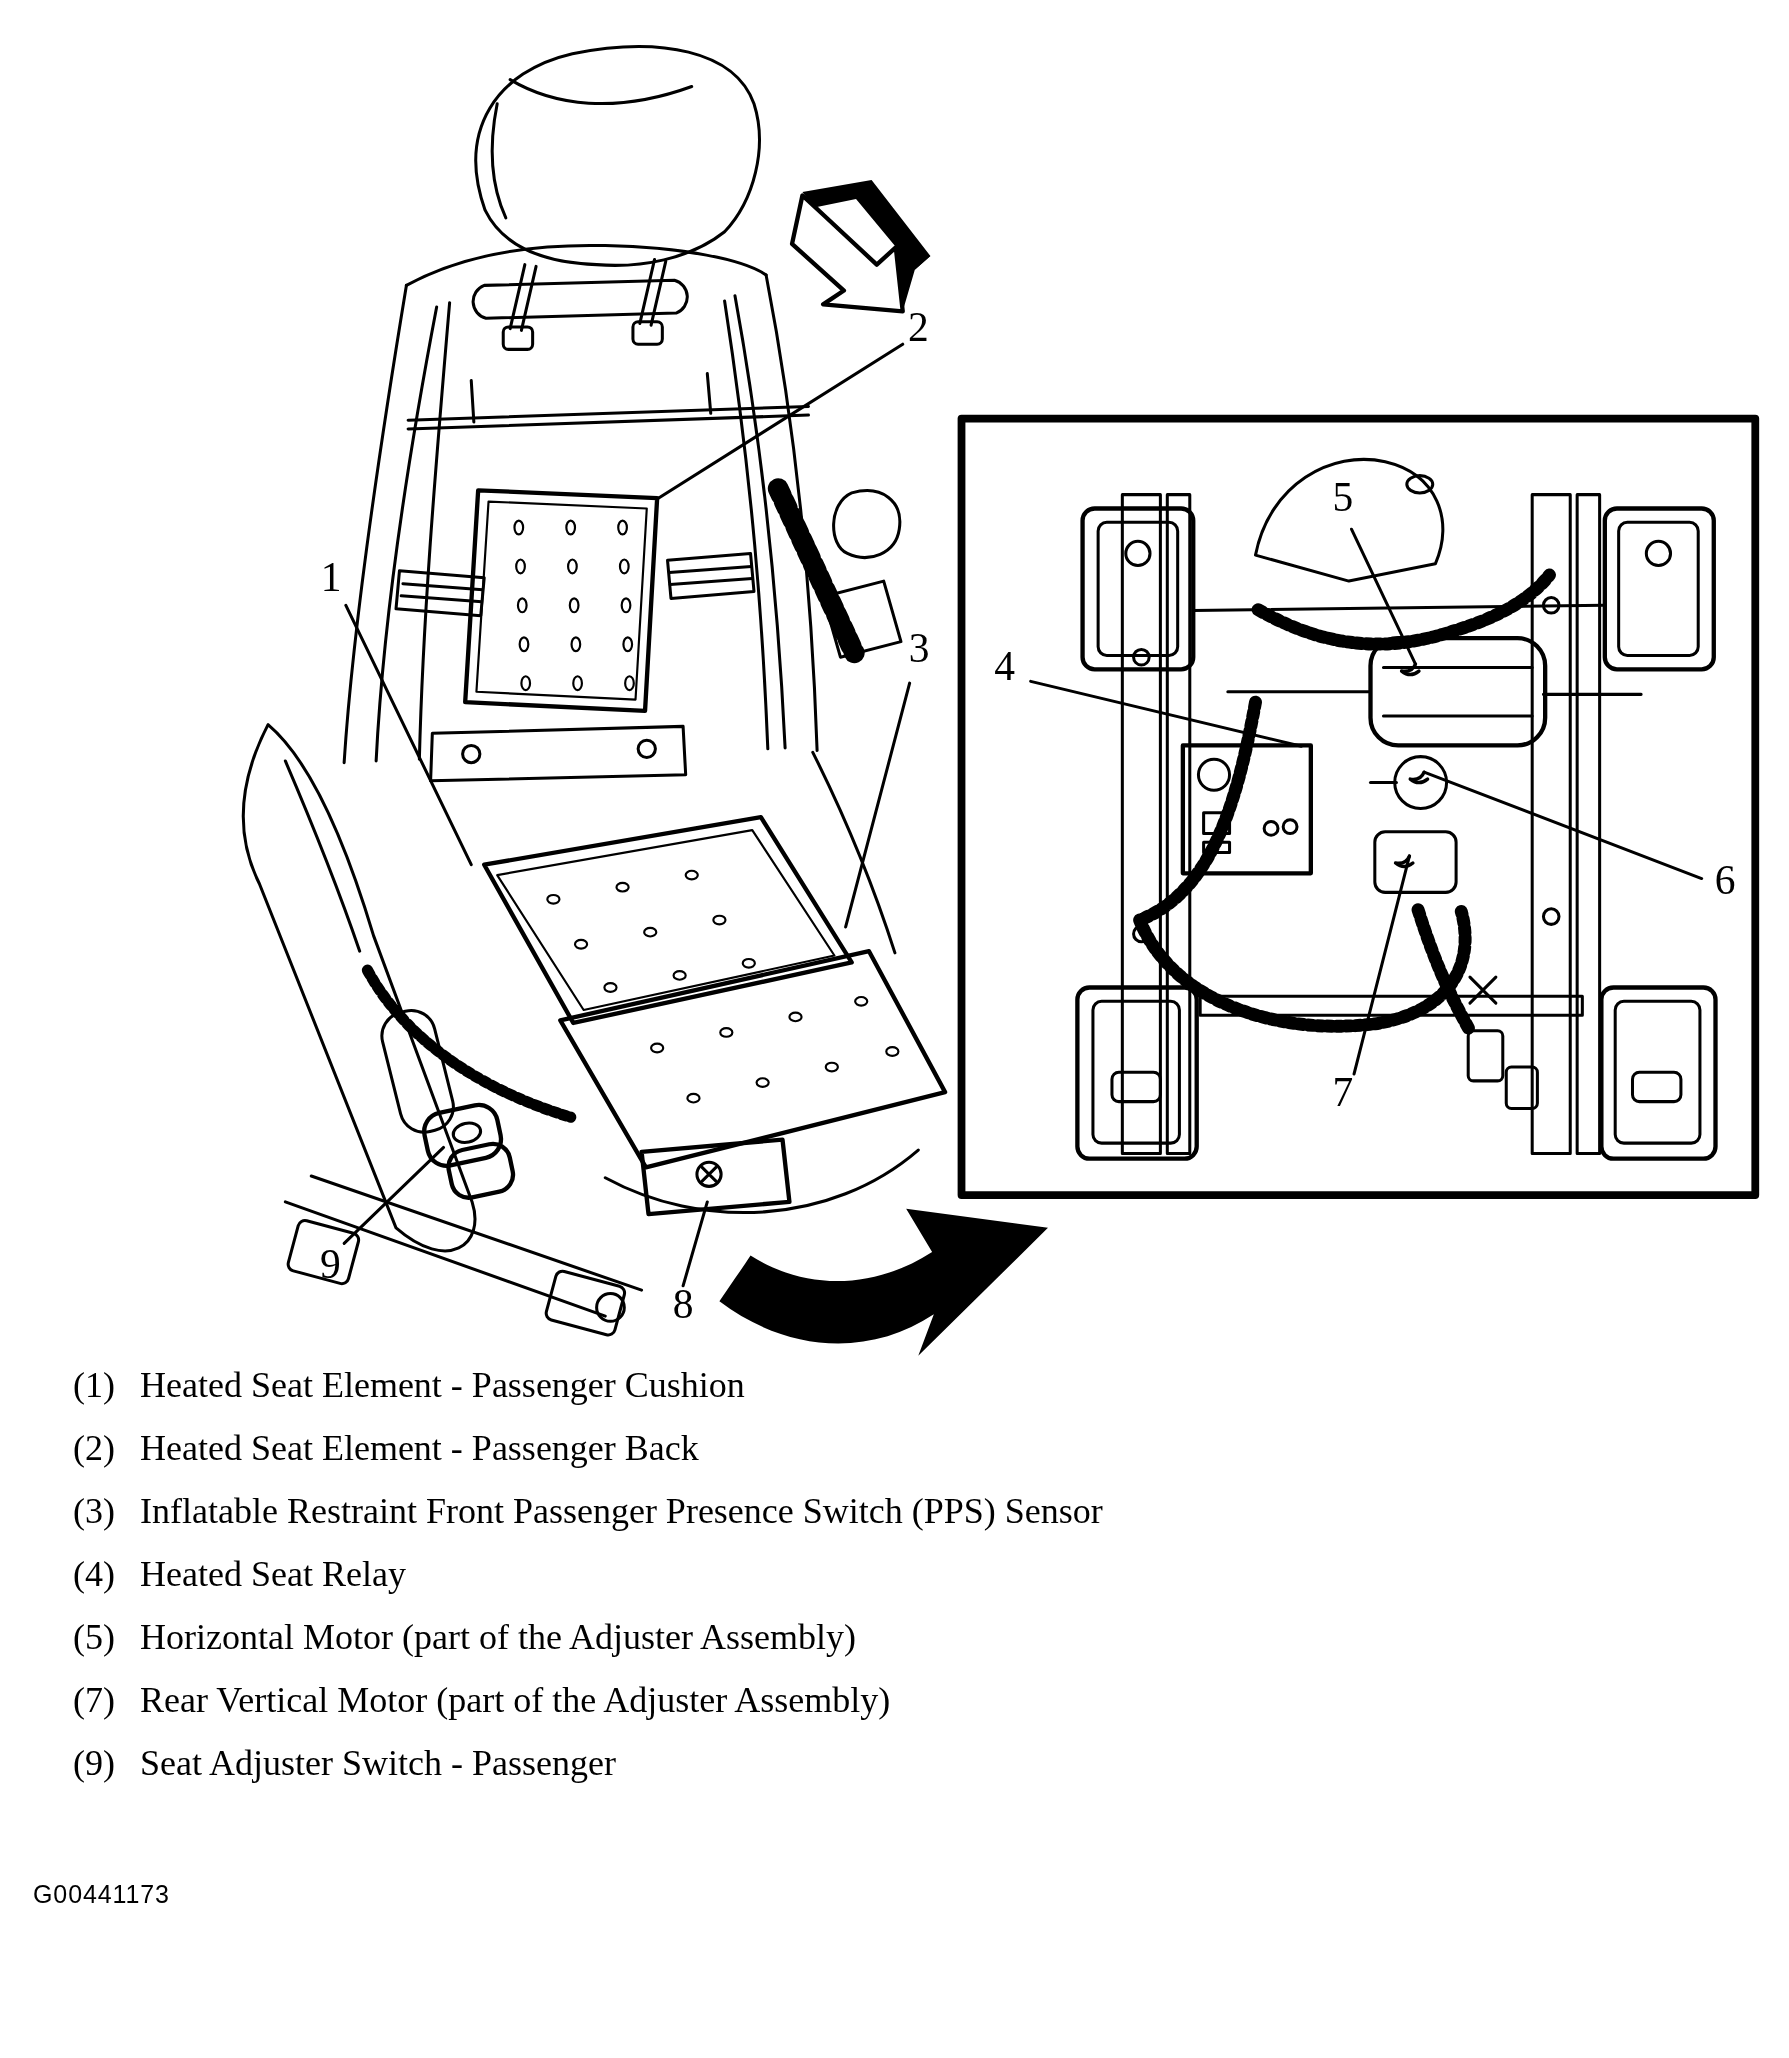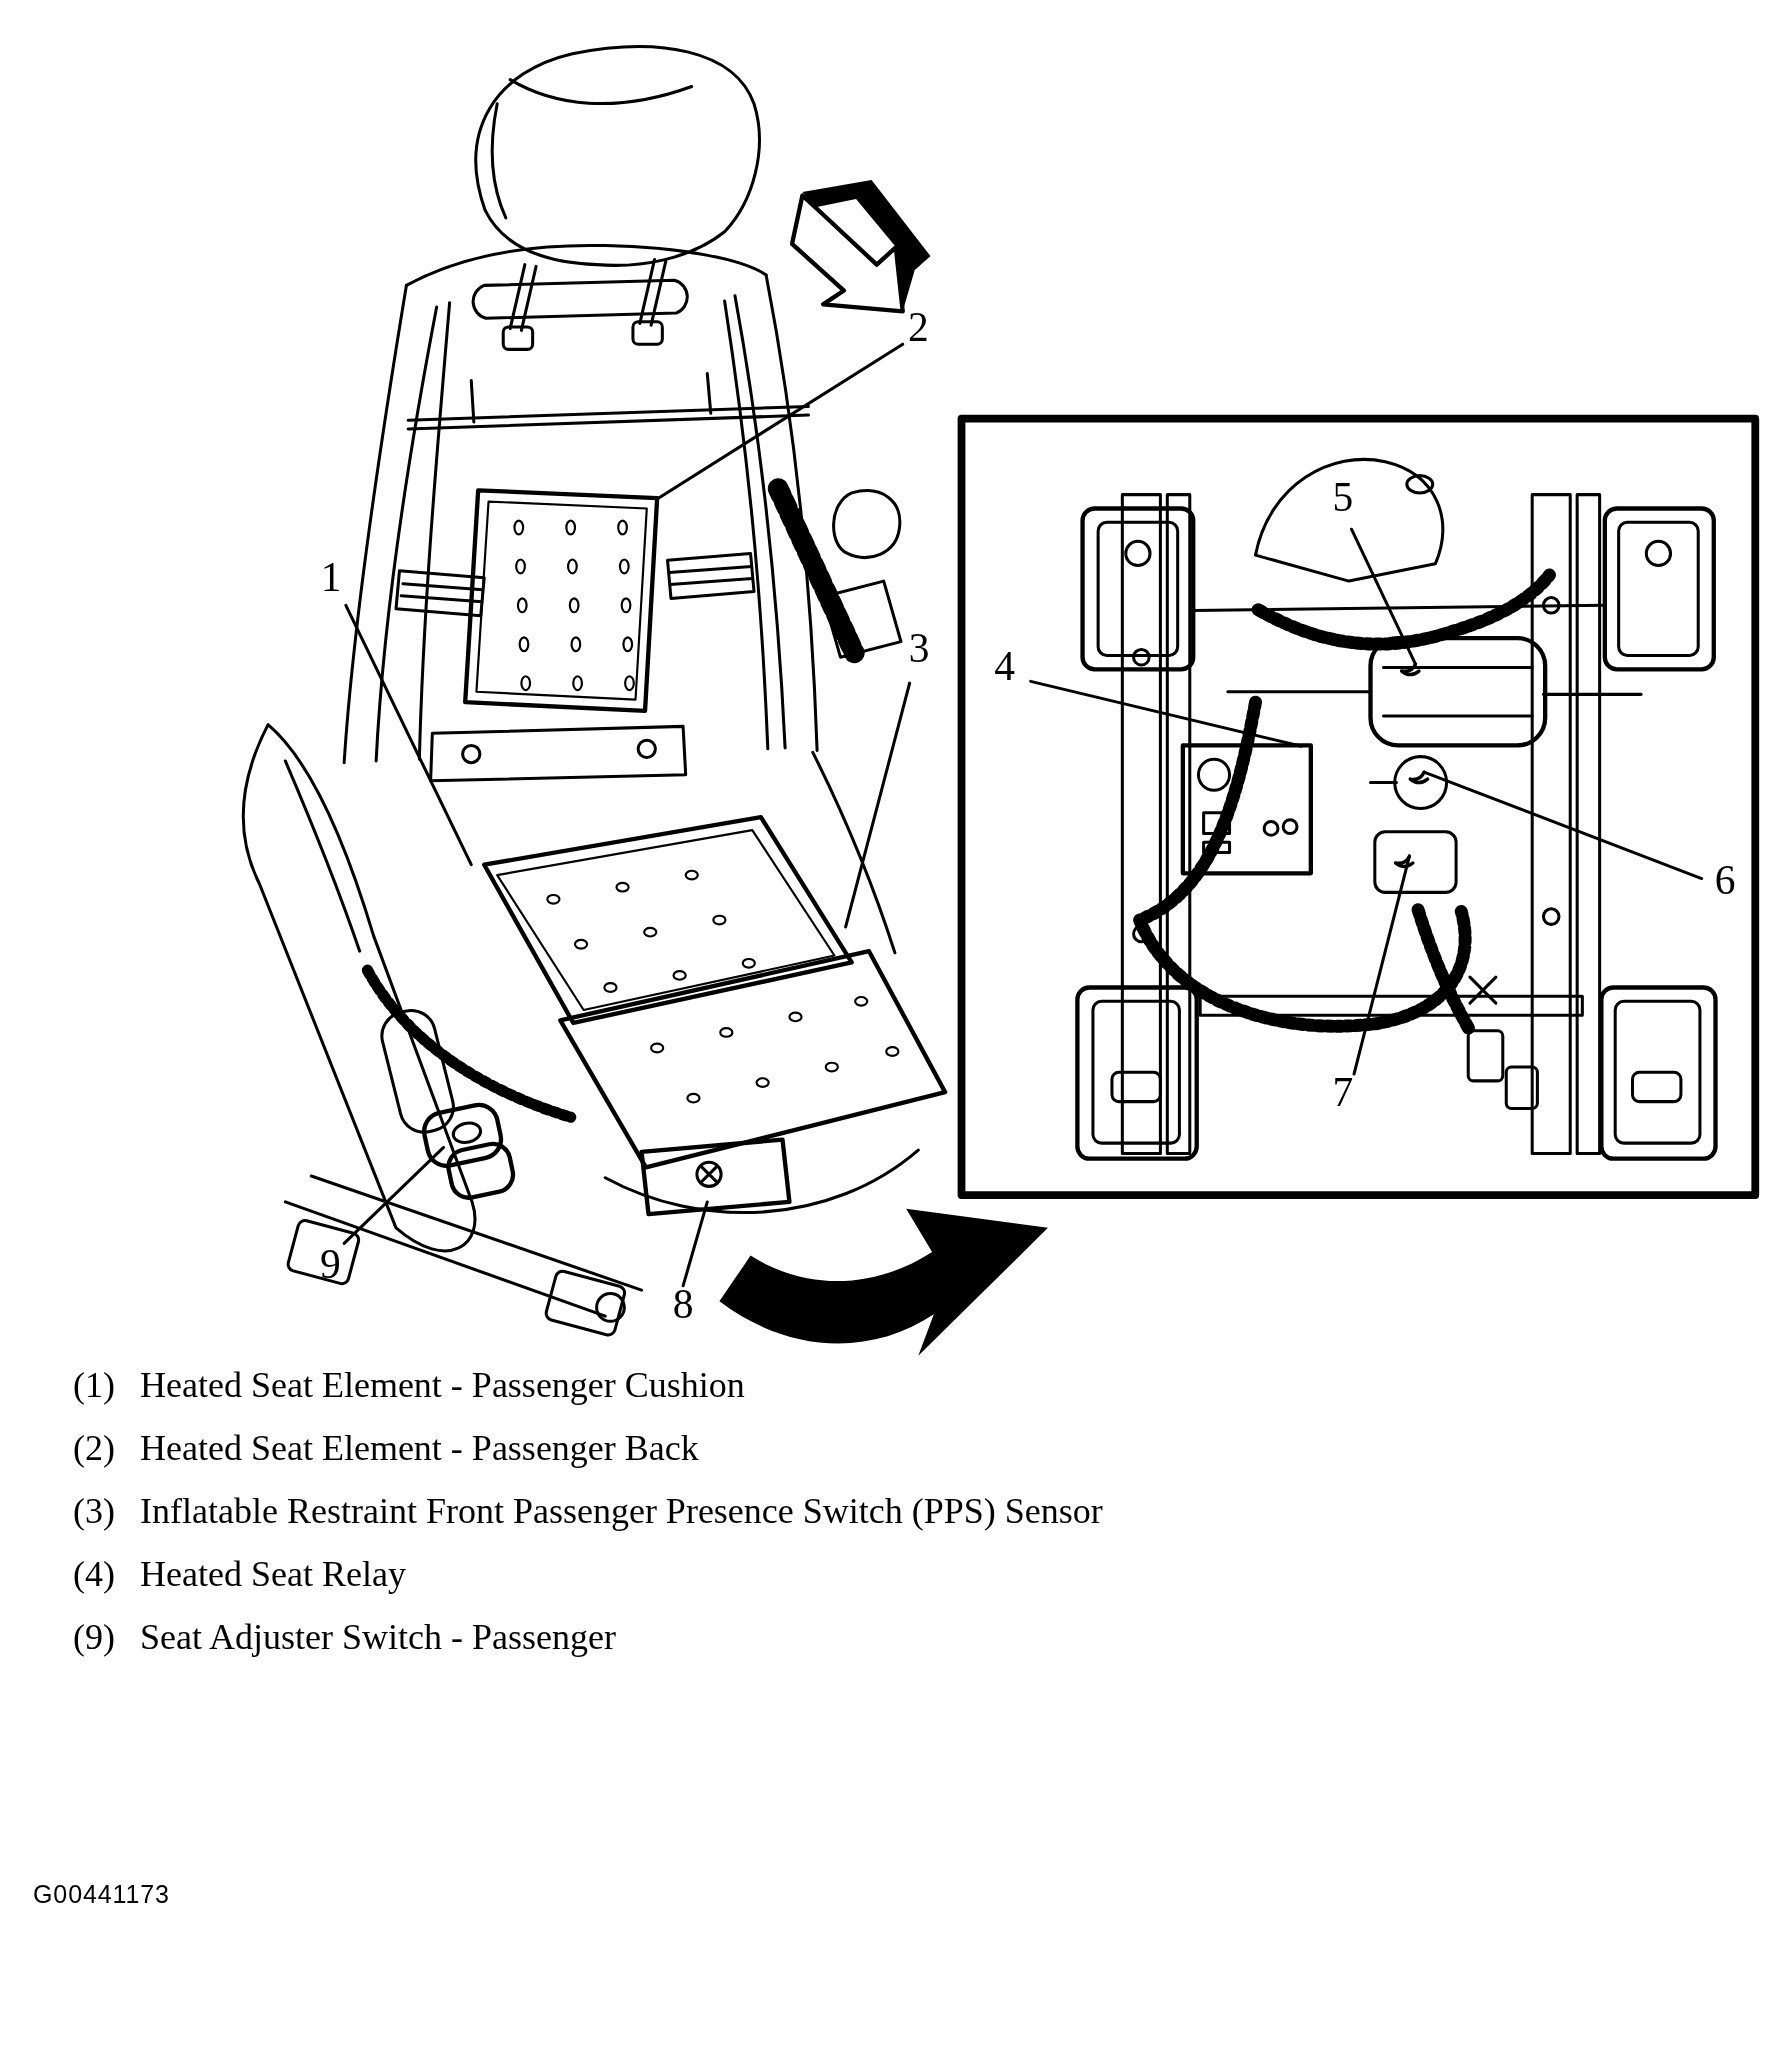--- a/index.html
+++ b/index.html
@@ -270,18 +270,20 @@
           <text x="382" y="1467" fill="#000000" stroke="none" font-family="&quot;Liberation Serif&quot;,&quot;DejaVu Serif&quot;,serif" font-size="48" text-anchor="middle" dominant-baseline="middle">9</text>
         </g>
   </g>
 </svg>
 
   <div class="legend" id="legend">
       <div class="legend-row"><span class="num">(1)</span><span class="lbl">Heated Seat Element - Passenger Cushion</span></div>
       <div class="legend-row"><span class="num">(2)</span><span class="lbl">Heated Seat Element - Passenger Back</span></div>
       <div class="legend-row"><span class="num">(3)</span><span class="lbl">Inflatable Restraint Front Passenger Presence Switch (PPS) Sensor</span></div>
       <div class="legend-row"><span class="num">(4)</span><span class="lbl">Heated Seat Relay</span></div>
+      <div class="legend-row"><span class="num">(5)</span><span class="lbl">Horizontal Motor (part of the Adjuster Assembly)</span></div>
+      <div class="legend-row"><span class="num">(7)</span><span class="lbl">Rear Vertical Motor (part of the Adjuster Assembly)</span></div>
       <div class="legend-row"><span class="num">(9)</span><span class="lbl">Seat Adjuster Switch - Passenger</span></div>
     </div>
 
   <div class="figcode">G00441173</div>
 </div>
 
 
 </body></html>

